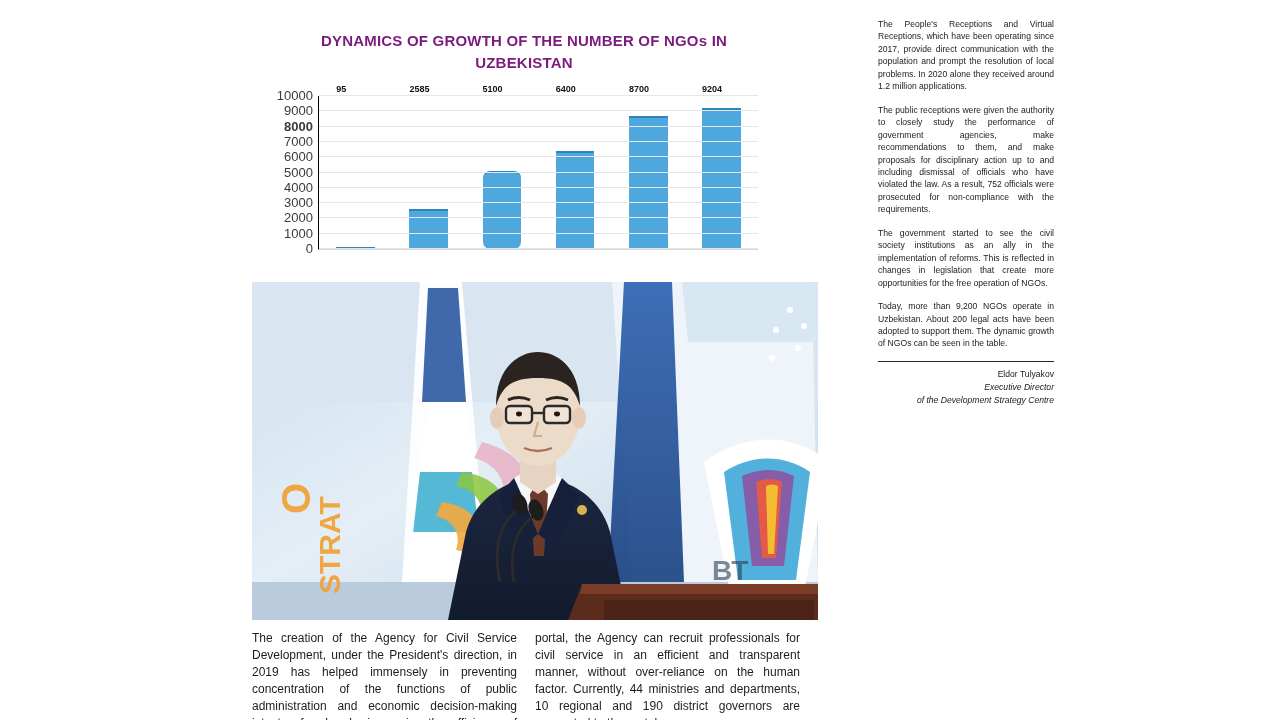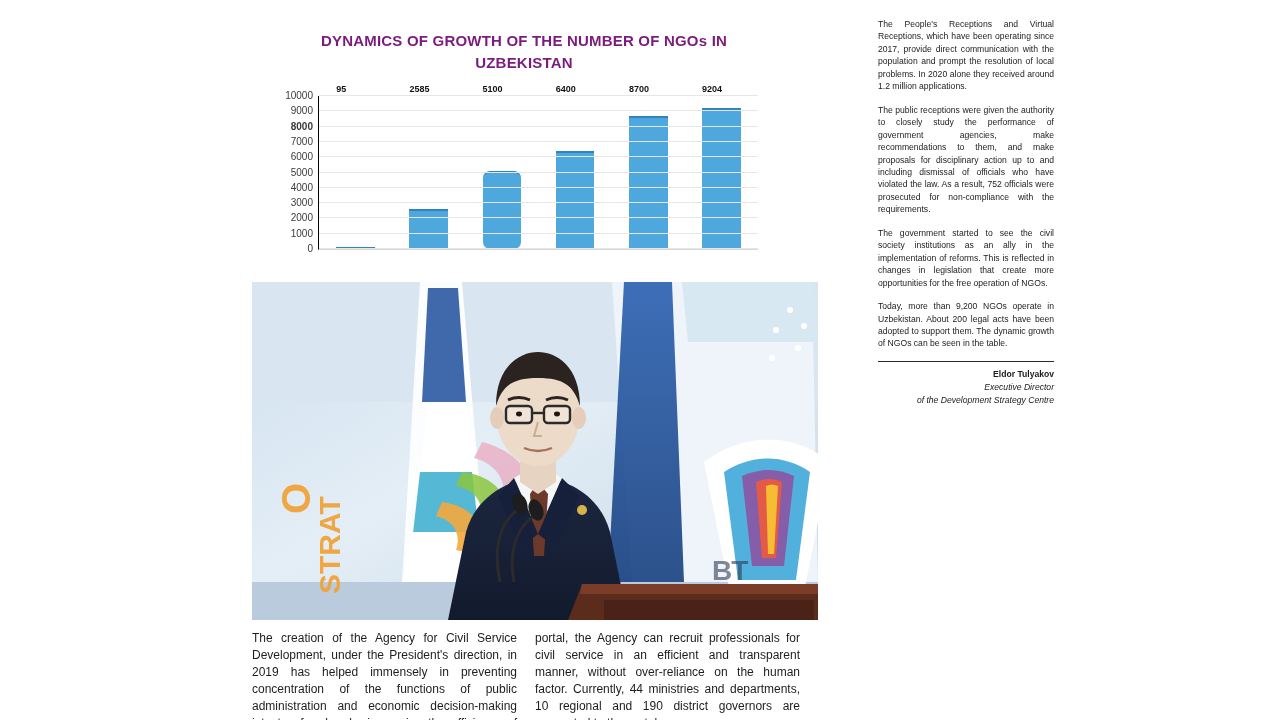--- a/index.html
+++ b/index.html
@@ -48,21 +48,21 @@
     position: absolute;
     left: 0; right: 0;
     height: 1px;
     background: #e6e6e6;
   }
   .ytick {
     position: absolute;
     right: 100%;
     transform: translateY(-50%);
     padding-right: 6px;
-    font-size: 10px;
+    font-size: 13px;
     color: #3a3a3a;
     white-space: nowrap;
   }
   .bars {
     position: absolute;
     left: 0; right: 0; bottom: 0; top: 0;
     display: flex;
     align-items: flex-end;
     justify-content: space-around;
   }
@@ -149,21 +149,21 @@
     height: 1px;
     background: #2b2b2b;
     margin: 10px 0 6px 0;
   }
   .sig {
     text-align: right;
     font-size: 8.6px;
     line-height: 1.5;
     color: #1b1b1b;
   }
-  .sig .name { font-weight: bold; }
+  .sig .name { font-weight: normal; }
   .sig .role { font-style: italic; }
 </style>
 </head>
 <body>
 
 <div class="page">
 
   <div class="chart-card">
     <div class="chart-title">DYNAMICS OF GROWTH OF THE NUMBER OF NGOs IN UZBEKISTAN</div>
 

